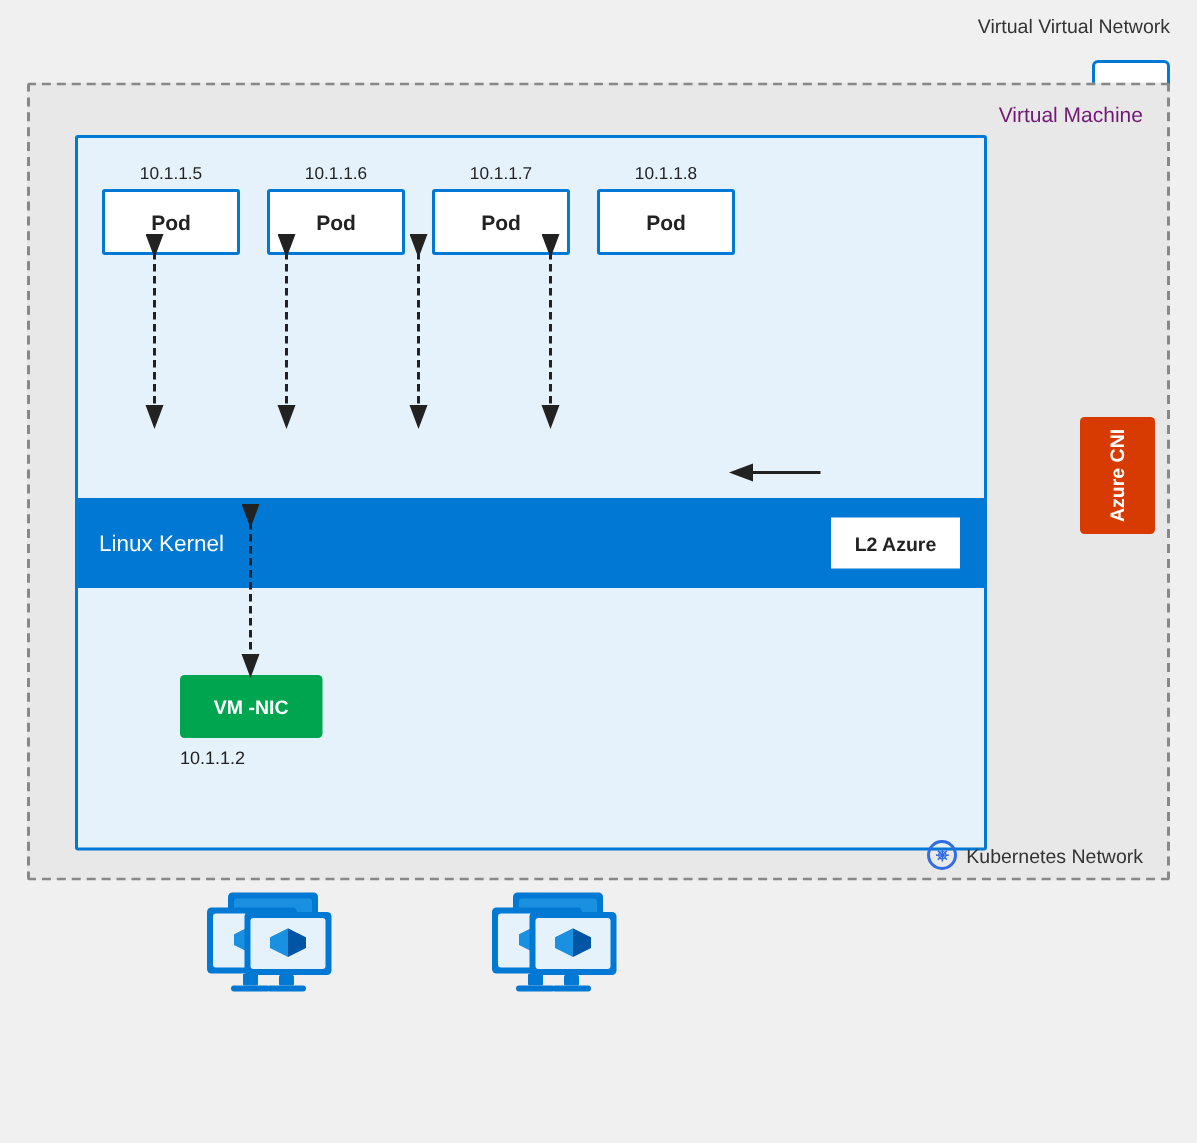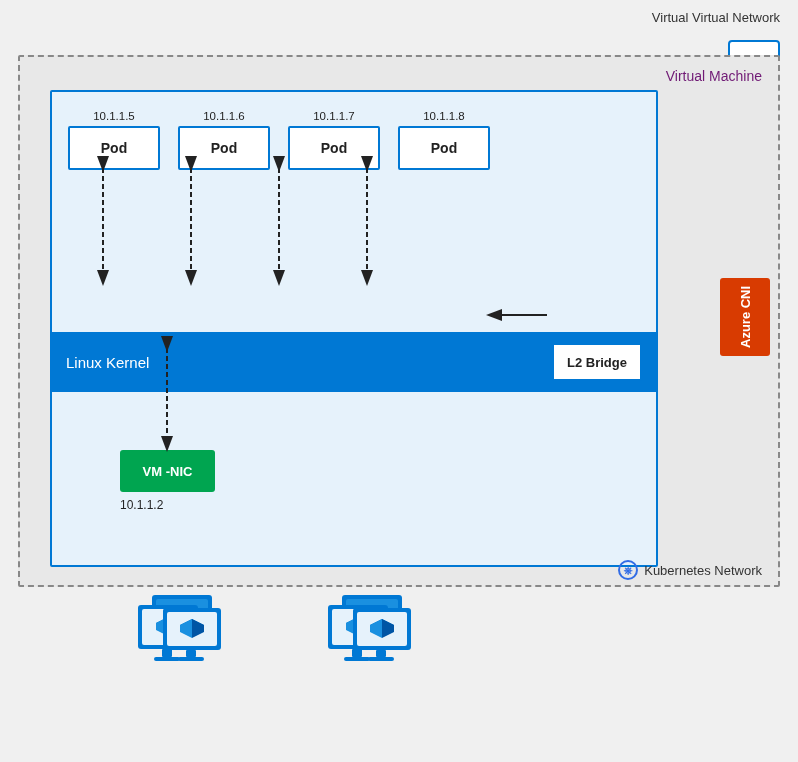--- a/index.html
+++ b/index.html
@@ -283,21 +283,21 @@
       <div class="pod-box">Pod</div>
     </div>
     <div class="pod-group">
       <div class="pod-ip">10.1.1.8</div>
       <div class="pod-box">Pod</div>
     </div>
   </div>
 
   <div class="linux-kernel-bar">
     <span class="linux-kernel-label">Linux Kernel</span>
-    <div class="l2-bridge-box">L2 Bridge</div>
+    <div class="l2-bridge-box">L2 Azure</div>
   </div>
 
   <div class="azure-cni-box">Azure CNI</div>
 
 
   <div class="vm-nic-box">VM -NIC</div>
   <div class="vm-nic-ip">10.1.1.2</div>
 
   <div class="k8s-label">
     <div class="k8s-icon">⎈</div>

